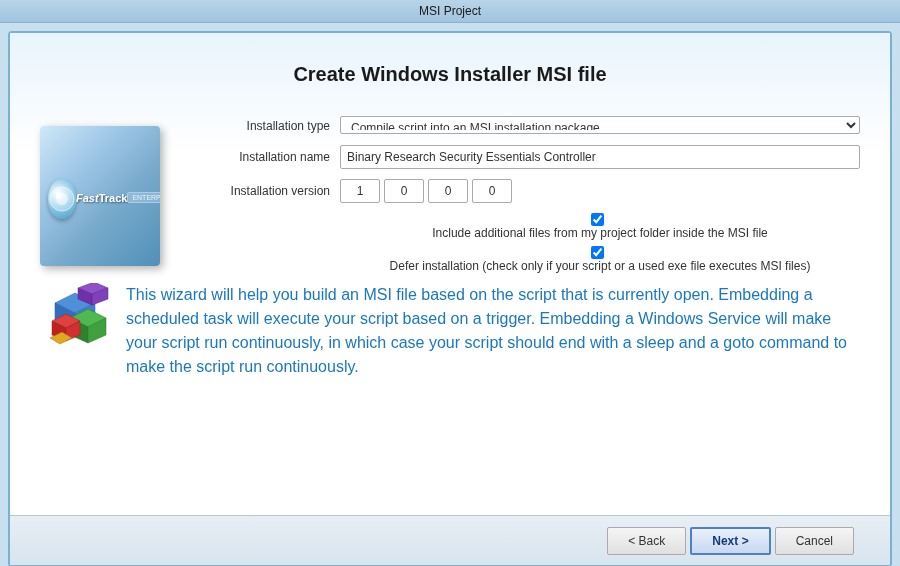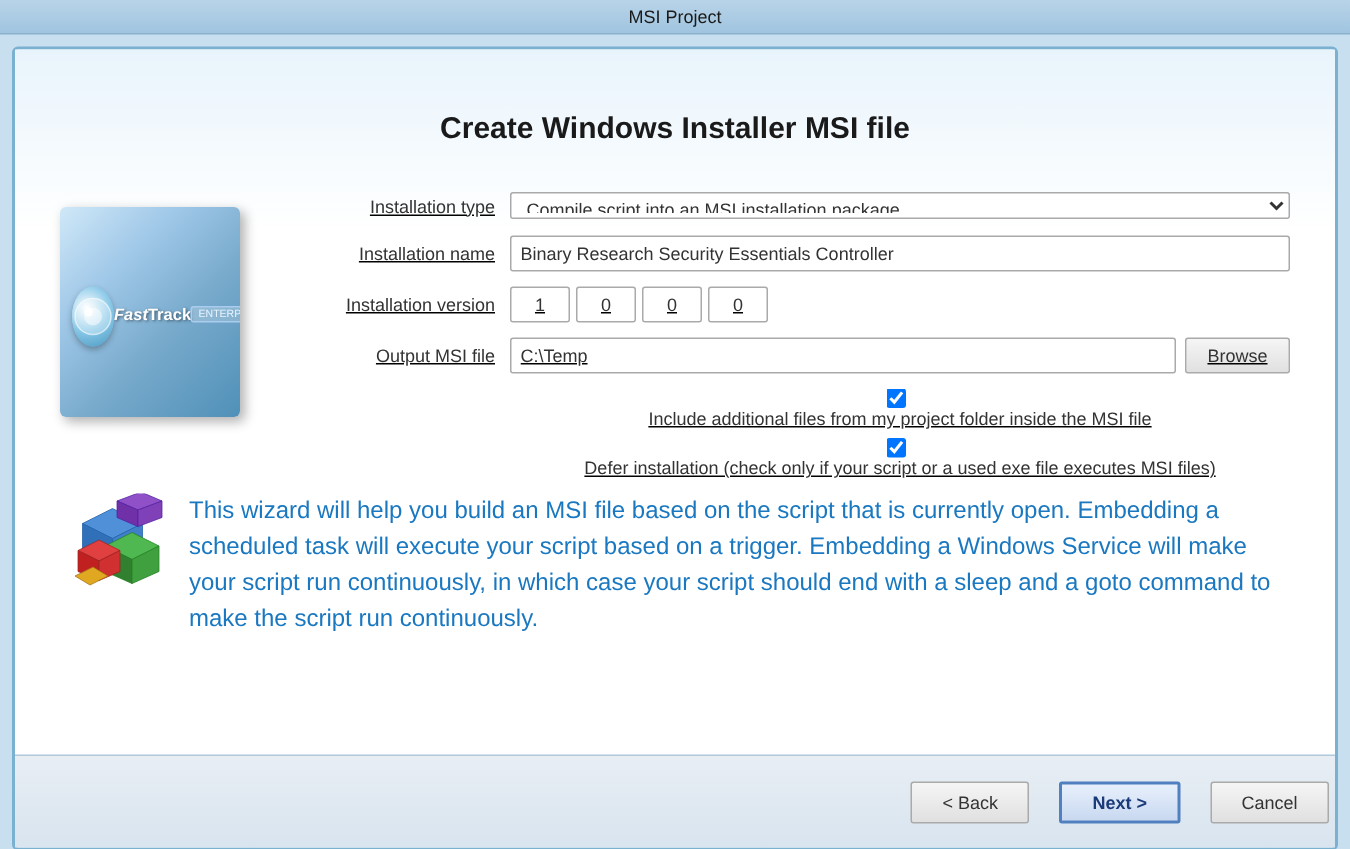--- a/index.html
+++ b/index.html
@@ -23,21 +23,21 @@
       margin: 8px;
       background: #ffffff;
       border: 2px solid #7ab0d0;
       border-radius: 4px;
       height: calc(566px - 30px);
       display: flex;
       flex-direction: column;
     }
     .content-area {
       flex: 1;
-      padding: 32px 30px;
+      padding: 20px 30px;
       overflow: hidden;
       background: linear-gradient(to bottom, #e8f4fc 0%, #ffffff 120px);
     }
     .page-title {
       text-align: center;
       font-size: 20px;
       font-weight: bold;
       color: #1a1a1a;
       margin-bottom: 30px;
       margin-top: 10px;
@@ -103,21 +103,20 @@
       color: #d0e8f8;
       text-align: left;
       width: 100%;
     }
     .product-box-features div {
       padding: 1px 0;
       border-bottom: 1px solid rgba(255,255,255,0.1);
     }
     .form-fields {
       flex: 1;
-      text-decoration: underline;
     }
     .form-row {
       display: flex;
       align-items: center;
       margin-bottom: 10px;
     }
     .form-label {
       width: 140px;
       text-align: right;
       padding-right: 10px;
@@ -226,28 +225,28 @@
     .info-icon {
       width: 60px;
       flex-shrink: 0;
     }
     .info-text {
       font-size: 16px;
       color: #1a78c0;
       line-height: 1.5;
     }
     .footer-bar {
-      height: 62px;
+      height: 50px;
       background: linear-gradient(to bottom, #e8eef4, #d8e4ef);
       border-top: 1px solid #b0c8dc;
       display: flex;
       align-items: center;
       justify-content: flex-end;
-      padding: 0 4px;
-      gap: 20px;
+      padding: 0 36px;
+      gap: 4px;
     }
     .footer-button {
       padding: 5px 20px;
       height: 28px;
       background: linear-gradient(to bottom, #f5f5f5, #e0e0e0);
       border: 1px solid #aaa;
       border-radius: 2px;
       font-size: 12px;
       cursor: pointer;
       color: #333;
@@ -330,29 +329,20 @@
           <div class="form-control-area">
             <div class="version-area">
               <input type="text" class="version-input" value="1" style="">
               <input type="text" class="version-input" value="0" style="">
               <input type="text" class="version-input" value="0" style="">
               <input type="text" class="version-input" value="0" style="">
             </div>
           </div>
         </div>
 
-        <div class="form-row">
-          <div class="form-label">Output MSI file</div>
-          <div class="form-control-area">
-            <div class="output-row">
-              <input type="text" class="output-input" value="C:\Temp" style="">
-              <button class="browse-button">Browse</button>
-            </div>
-          </div>
-        </div>
 
         <div class="checkbox-row">
           <input type="checkbox" checked="" style="">
           <span class="checkbox-label">Include additional files from my project folder inside the MSI file</span>
         </div>
 
         <div class="checkbox-row">
           <input type="checkbox" checked="" style="">
           <span class="checkbox-label">Defer installation (check only if your script or a used exe file executes MSI files)</span>
         </div>

